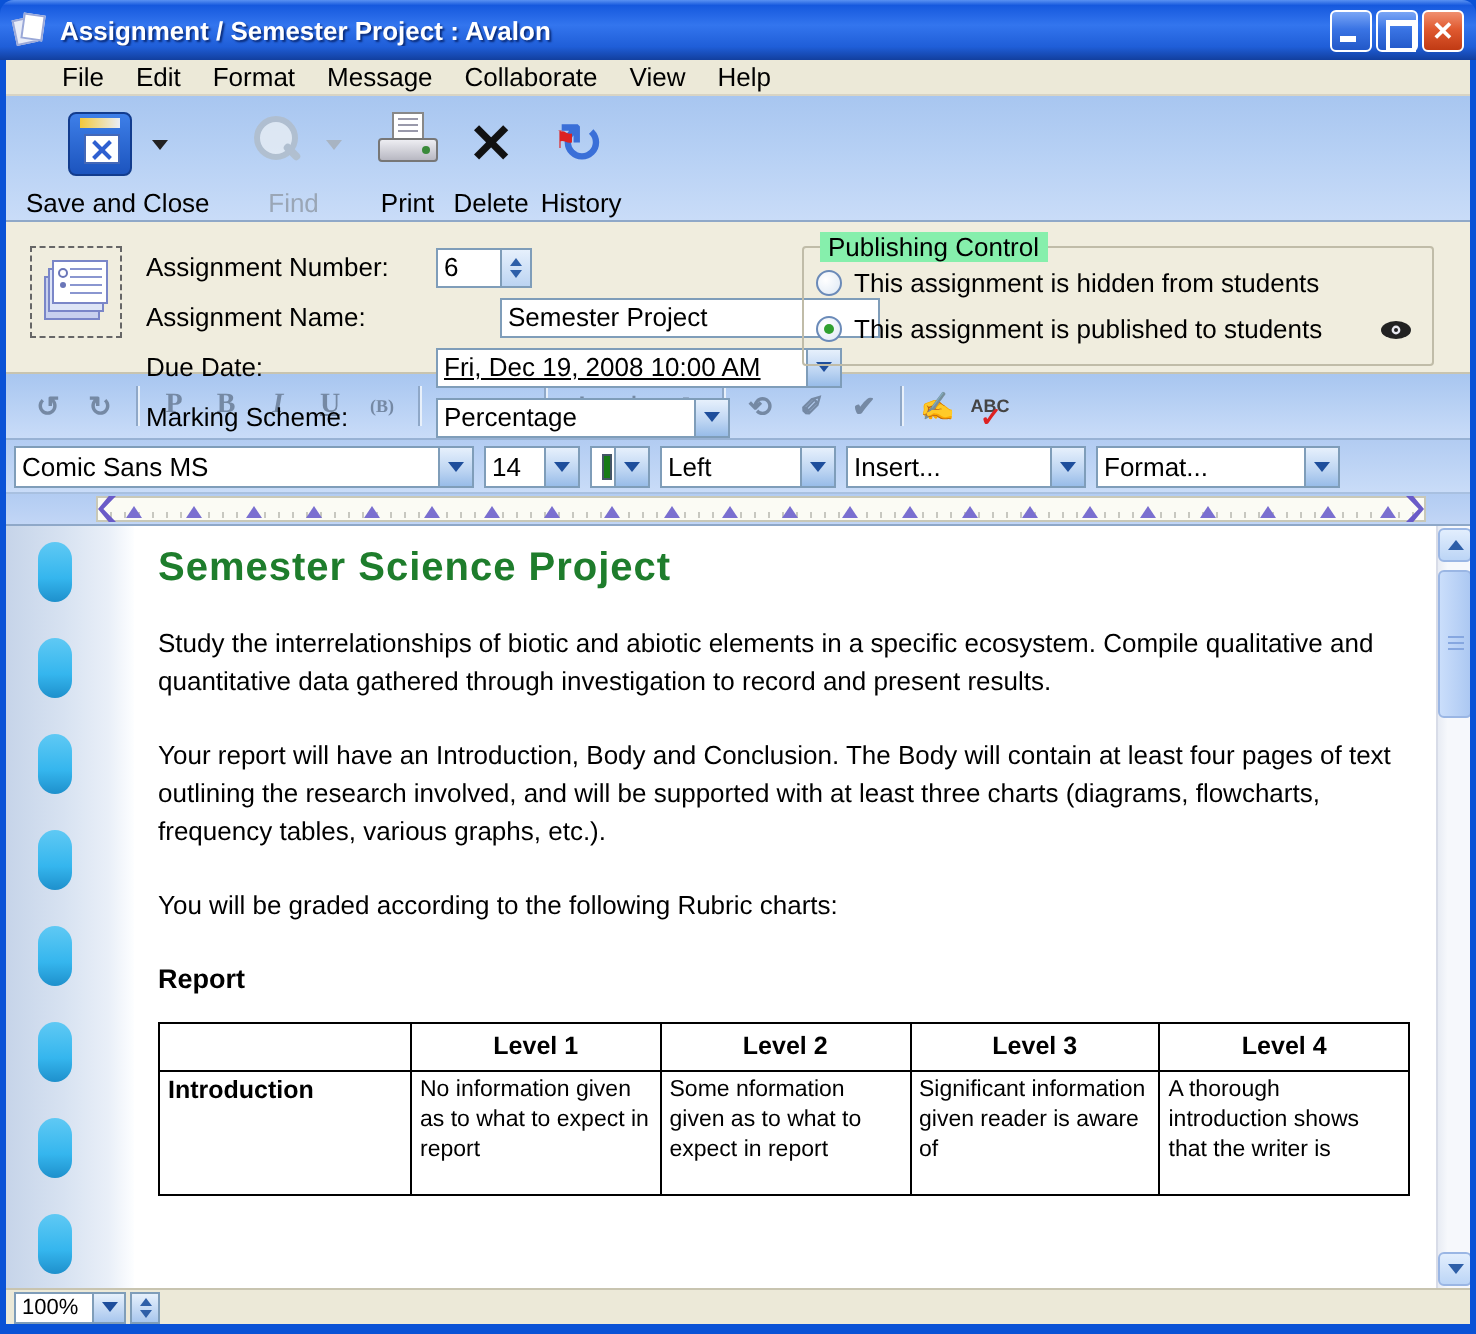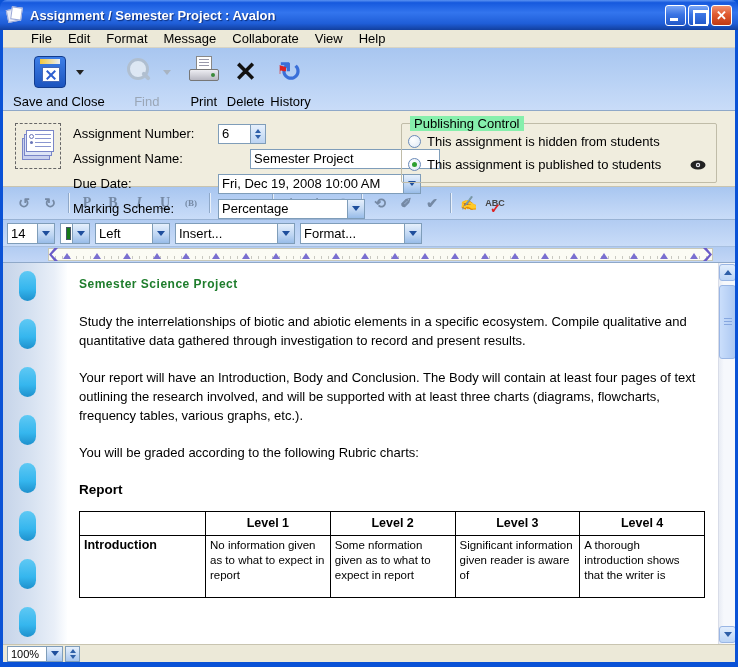--- a/index.html
+++ b/index.html
@@ -118,21 +118,21 @@
   .ruler-marker.left { left:46px; clip-path:polygon(100% 0,30% 50%,100% 100%,60% 100%,0 50%,60% 0); }
   .ruler-marker.right { right:23px; clip-path:polygon(0 0,70% 50%,0 100%,40% 100%,100% 50%,40% 0); }
 
   
   .docarea { flex:1; position:relative; background:#fff; overflow:hidden; border-top:1px solid #8FA8C8; }
   .stationery { position:absolute; left:0; top:0; bottom:0; width:64px;
                 background:linear-gradient(90deg,#C6D4E9 0%,#D7E2F1 45%,#E9EFF8 80%,#FDFEFF 100%); }
   .pill { position:absolute; left:16px; width:17px; height:30px; border-radius:9px;
           background:linear-gradient(180deg,#5FC9F4 0%,#2FAAE4 70%,#1E90CC 100%); }
   .doccontent { position:absolute; left:76px; top:12px; width:628px; font-size:13px; color:#000; line-height:19px; }
-  .doc-heading { font-size:12px; font-weight:bold; margin-bottom:18px; letter-spacing:.5px; }
+  .doc-heading { font-size:20px; font-weight:bold; margin-bottom:18px; letter-spacing:.5px; }
   .doccontent p { margin-bottom:18px; }
   .doc-subheading { font-weight:bold; font-size:13.5px; margin:2px 0 12px 0; }
   table.rubric { border-collapse:collapse; width:626px; table-layout:fixed; }
   table.rubric th, table.rubric td { border:1px solid #000; font-size:11.5px; padding:2px 4px; vertical-align:top; text-align:left; }
   table.rubric th { font-weight:bold; text-align:center; height:22px; font-size:12.5px; }
   table.rubric col.c0 { width:126px; }
   table.rubric td.rowhead { font-weight:bold; font-size:12.5px; }
   table.rubric td { height:62px; line-height:15px; }
 
   
@@ -253,21 +253,21 @@
           </span>
         </div>
         <div class="form-row">
           <span class="form-label">Assignment Name:</span>
           <span class="xp-input" style="width:190px;margin-left:32px;">
             <span>Semester Project</span>
           </span>
         </div>
         <div class="form-row">
           <span class="form-label">Due Date:</span>
-          <span class="xp-input" style="width:203px; padding-right:30px;">
+          <span class="xp-input" style="width:203px; padding-right:30px;text-decoration:underline;">
             <span style="white-space:nowrap;">Fri, Dec 19, 2008 10:00 AM</span>
             <span class="combo-arrow"></span>
           </span>
         </div>
         <div class="form-row">
           <span class="form-label">Marking Scheme:</span>
           <span class="xp-input" style="width:147px; padding-right:18px;">
             <span>Percentage</span>
             <span class="combo-arrow"></span>
           </span>
@@ -315,29 +315,33 @@
       <span class="fmt-ico">✐</span>
       <span class="fmt-ico">✔</span>
       <span class="fmt-sep"></span>
       <span class="fmt-ico">✍</span>
       <span class="abc">
         <span>ABC</span><span class="chk">✓</span>
       </span>
     </div>
 
     <div class="fontrow">
+      <span class="xp-input" style="width:230px; padding-right:18px;">
+        <span>Comic Sans MS</span>
+          <span class="combo-arrow"></span>
+      </span>
       <span class="xp-input" style="width:48px; padding-right:18px;">
         <span>14</span>
           <span class="combo-arrow"></span>
       </span>
       <span class="xp-input swatch-box" style="padding-right:18px;">
         <span class="swatch" style="background: rgb(23, 123, 23);"></span>
         <span class="combo-arrow"></span>
       </span>
-      <span class="xp-input" style="width:75px; padding-right:34px;">
+      <span class="xp-input" style="width:88px; padding-right:34px;">
         <span>Left</span>
           <span class="combo-arrow"></span>
       </span>
       <span class="xp-input" style="width:120px; padding-right:18px;">
         <span>Insert...</span>
           <span class="combo-arrow"></span>
       </span>
       <span class="xp-input" style="width:122px; padding-right:18px;">
         <span>Format...</span>
           <span class="combo-arrow"></span>

